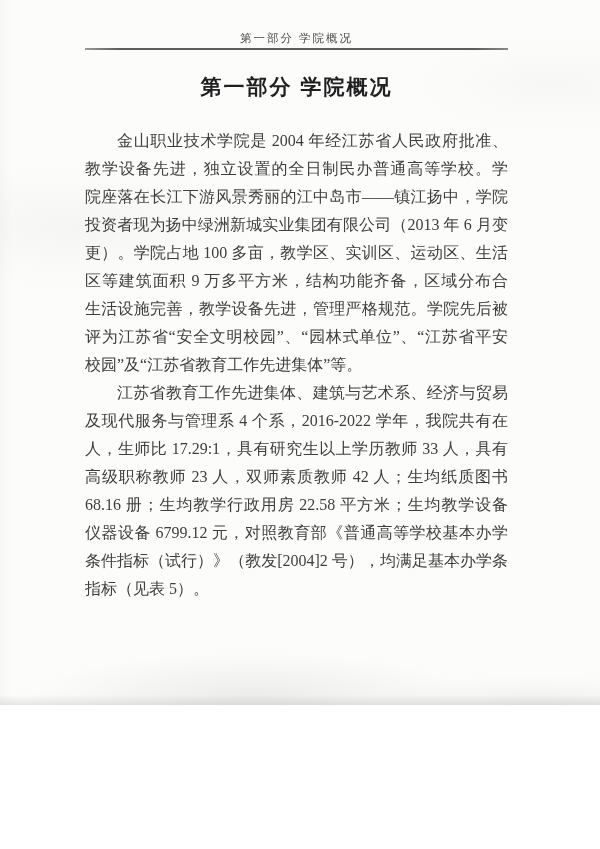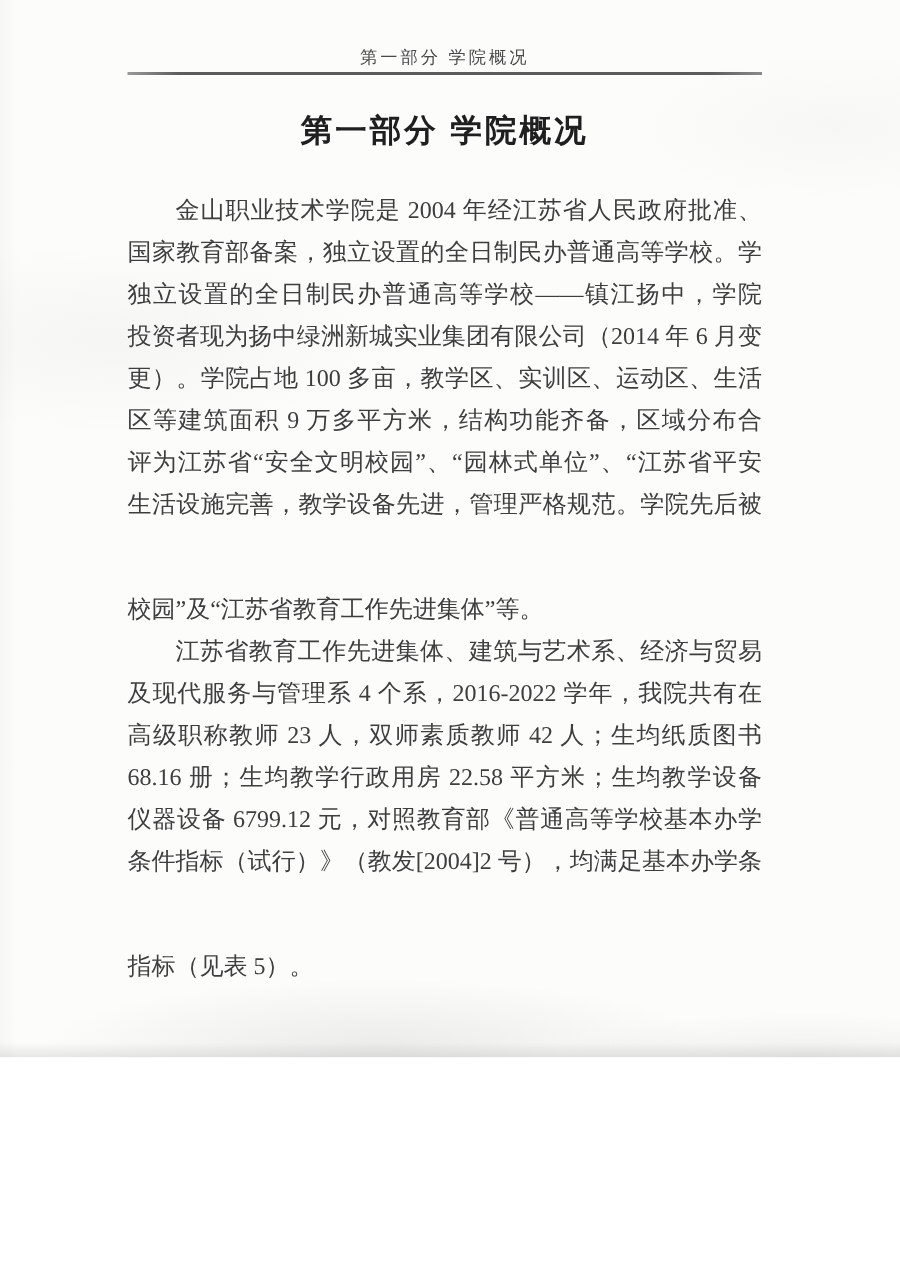--- a/index.html
+++ b/index.html
@@ -52,21 +52,21 @@
   }
   .para { margin: 0; }
   .para .line {
     height: 28px;
     overflow: hidden;
     text-align: justify;
     text-align-last: justify;
     color: #3e3e3e;
   }
   .para .line:first-child { text-indent: 2em; }
-  .para .line:last-child { text-align-last: left; margin-top: 42px; }
+  .para .line:last-child { text-align-last: left; }
   .page-footer {
     position: absolute;
     top: 785px; left: 85px; width: 423px;
     font-size: 10.5px;
     letter-spacing: 1px;
     color: #333333;
   }
   .bottom-smudge {
     position: absolute;
     left: 0; bottom: 0; width: 600px; height: 12px;
@@ -80,32 +80,33 @@
 
   <div class="running-head">第一部分  学院概况</div>
 
   <div class="head-rule"></div>
 
   <h1 class="doc-title">第一部分  学院概况</h1>
 
   <div class="doc-body">
     <div class="para">
         <div class="line">金山职业技术学院是 2004 年经江苏省人民政府批准、</div>
-        <div class="line">国家教育部备案，独立设置的全日制民办普通高等学校。学</div>
-        <div class="line">独立设置的全日制民办普通高等学校——镇江扬中，学院</div>
-        <div class="line">投资者现为扬中绿洲新城实业集团有限公司（2014 年 6 月变</div>
+        <div class="line">教学设备先进，独立设置的全日制民办普通高等学校。学</div>
+        <div class="line">院座落在长江下游风景秀丽的江中岛市——镇江扬中，学院</div>
+        <div class="line">投资者现为扬中绿洲新城实业集团有限公司（2013 年 6 月变</div>
         <div class="line">更）。学院占地 100 多亩，教学区、实训区、运动区、生活</div>
         <div class="line">区等建筑面积 9 万多平方米，结构功能齐备，区域分布合理，</div>
+        <div class="line">生活设施完善，教学设备先进，管理严格规范。学院先后被</div>
         <div class="line">评为江苏省“安全文明校园”、“园林式单位”、“江苏省平安</div>
-        <div class="line">生活设施完善，教学设备先进，管理严格规范。学院先后被</div>
         <div class="line">校园”及“江苏省教育工作先进集体”等。</div>
       </div>
     <div class="para">
         <div class="line">江苏省教育工作先进集体、建筑与艺术系、经济与贸易系</div>
         <div class="line">及现代服务与管理系 4 个系，2016-2022 学年，我院共有在</div>
+        <div class="line">人，生师比 17.29:1，具有研究生以上学历教师 33 人，具有</div>
         <div class="line">高级职称教师 23 人，双师素质教师 42 人；生均纸质图书</div>
         <div class="line">68.16 册；生均教学行政用房 22.58 平方米；生均教学设备</div>
         <div class="line">仪器设备 6799.12 元，对照教育部《普通高等学校基本办学</div>
         <div class="line">条件指标（试行）》（教发[2004]2 号），均满足基本办学条件</div>
         <div class="line">指标（见表 5）。</div>
       </div>
   </div>
 
   <div class="page-footer">1 / 31</div>
 

